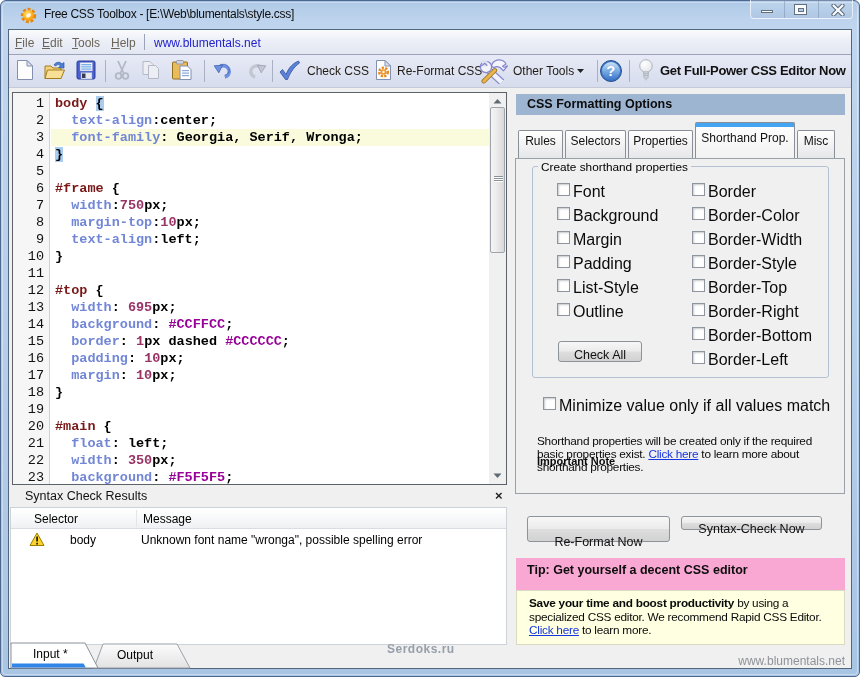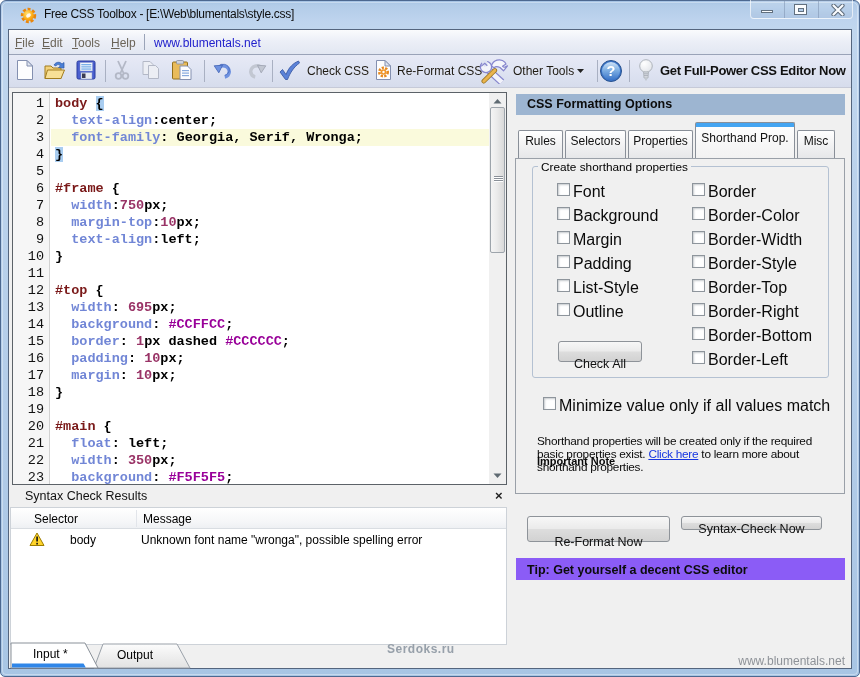--- a/index.html
+++ b/index.html
@@ -81,21 +81,21 @@
 .gbox { position:absolute; left:16px; top:7px; width:297px; height:212px;
   border:1px solid #b4c1d2; border-radius:3px; }
 .gbox-lab { position:absolute; left:5px; top:-7px; background:#f0f0f0; padding:0 3px; font-size:11.8px; white-space:nowrap; }
 .cbx { position:absolute; width:13px; height:13px; background:#fff; border:1px solid #8e959c;
   box-shadow:inset 1px 1px 2px rgba(90,100,110,.35); }
 .cblab { position:absolute; font-size:16px; color:#0a0a0a; white-space:nowrap; }
 .btn { position:absolute; border:1px solid #8e9399; border-radius:3px; text-align:center;
   background:linear-gradient(180deg,#f7f7f7,#ebebeb 48%,#dddddd 52%,#d2d2d2); font-size:12.5px; color:#111; }
 .note { position:absolute; font-size:11.8px; letter-spacing:-0.25px; color:#0a0a0a; white-space:nowrap; }
 a.lnk { color:#1535e0; }
-.tip-head { left:507px; top:528px; width:329px; height:22px; background:#8b5cf6; }
+.tip-head { left:507px; top:528px; width:329px; height:37px; background:#f9a8d4; }
 .tip-head b { top:5px; }
 .tipbox { left:507px; top:560px; width:329px; height:55px; background:#ffffe1; border:1px solid #dadac0; }
 .blum { left:0; top:624px; width:836px; text-align:right; color:#8e9298; font-size:12px; }
 </style>
 </head>
 <body>
 <div class="frame"></div>
 
 <svg class="abs title-ico" viewBox="0 0 17 17">
 <circle cx="8.5" cy="8.5" r="5.6" fill="none" stroke="#e8860e" stroke-width="4.2" stroke-dasharray="2.6 1.55"></circle>
@@ -382,25 +382,28 @@
 <span class="cbx" style="left:176px;top:96px"></span>
       <span class="cblab" style="left:192px;top:96px">Border-Style</span>
 <span class="cbx" style="left:176px;top:120px"></span>
       <span class="cblab" style="left:192px;top:120px">Border-Top</span>
 <span class="cbx" style="left:176px;top:144px"></span>
       <span class="cblab" style="left:192px;top:144px">Border-Right</span>
 <span class="cbx" style="left:176px;top:168px"></span>
       <span class="cblab" style="left:192px;top:168px">Border-Bottom</span>
 <span class="cbx" style="left:176px;top:192px"></span>
       <span class="cblab" style="left:192px;top:192px">Border-Left</span>
-<div class="btn" style="left:42px;top:182px;width:84px;height:21px;padding-top:15px;">Check All</div>
+<div class="btn" style="left:42px;top:182px;width:84px;height:21px;padding-top:6px;">Check All</div>
 <span class="cbx" style="left:27px;top:238px"></span>
       <span class="cblab" style="left:43px;top:238px">Minimize value only if all values match</span>
 <b class="note" style="left:21px;top:272px;font-size:11px;letter-spacing:0;margin-top:24px;">Important Note</b>
 <div class="note" style="left:21px;top:276px;line-height:13.2px;">Shorthand properties will be created only if the required<br>basic properties exist. <a class="lnk" href="#">Click here</a> to learn more about<br>shorthand properties.</div>
 </div>
 <div class="btn" style="left:518px;top:486px;width:143px;height:26px;padding-top:18px;">Re-Format Now</div>
 <div class="btn" style="left:672px;top:486px;width:141px;height:14px;padding-top:5px;">Syntax-Check Now</div>
 <div class="abs tip-head">
       <b>Tip: Get yourself a decent CSS editor</b>
     </div>
+<div class="abs tipbox">
+  <div class="note" style="left:12px;top:6px;line-height:13.5px;"><b>Save your time and boost productivity</b> by using a<br>specialized CSS editor. We recommend Rapid CSS Editor.<br><a class="lnk" href="#">Click here</a> to learn more.</div>
+</div>
 <div class="abs blum">www.blumentals.net</div>
 </div>
 
 </body></html>

